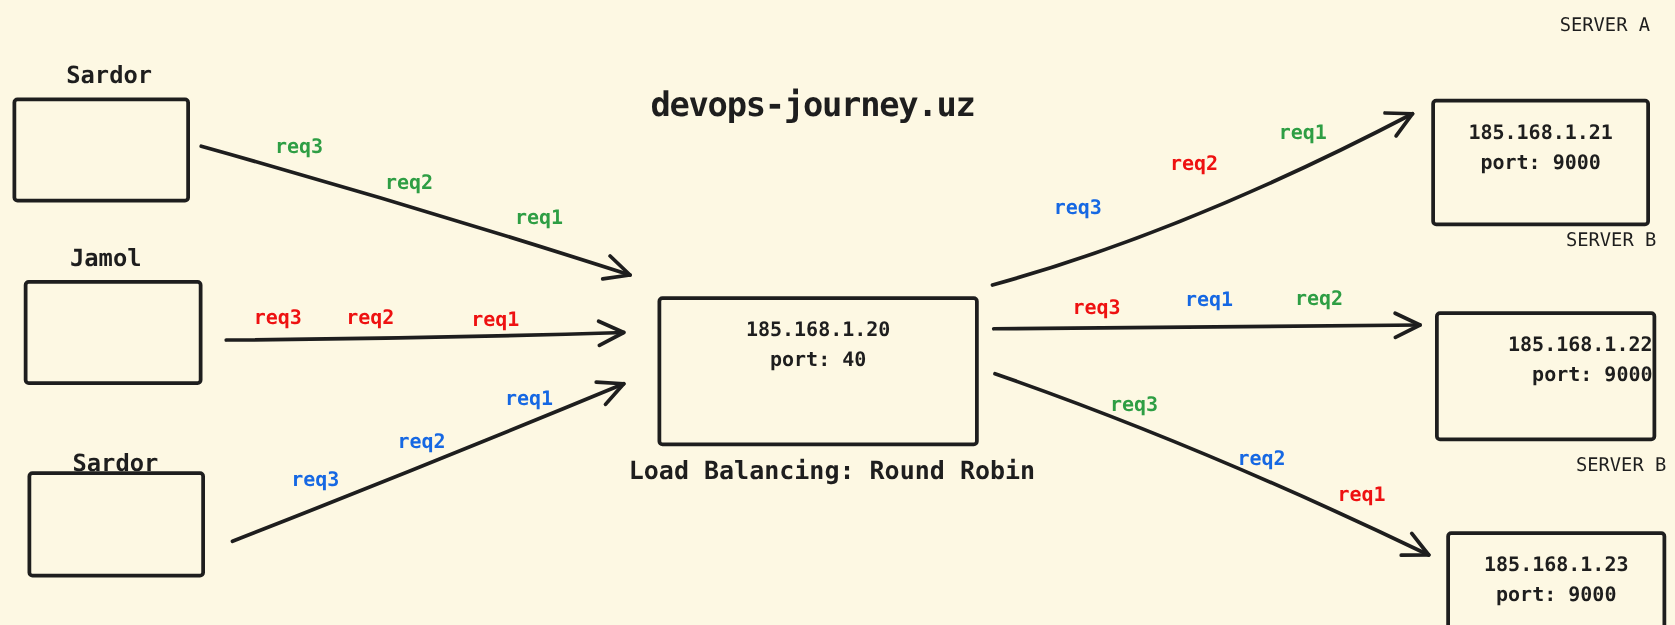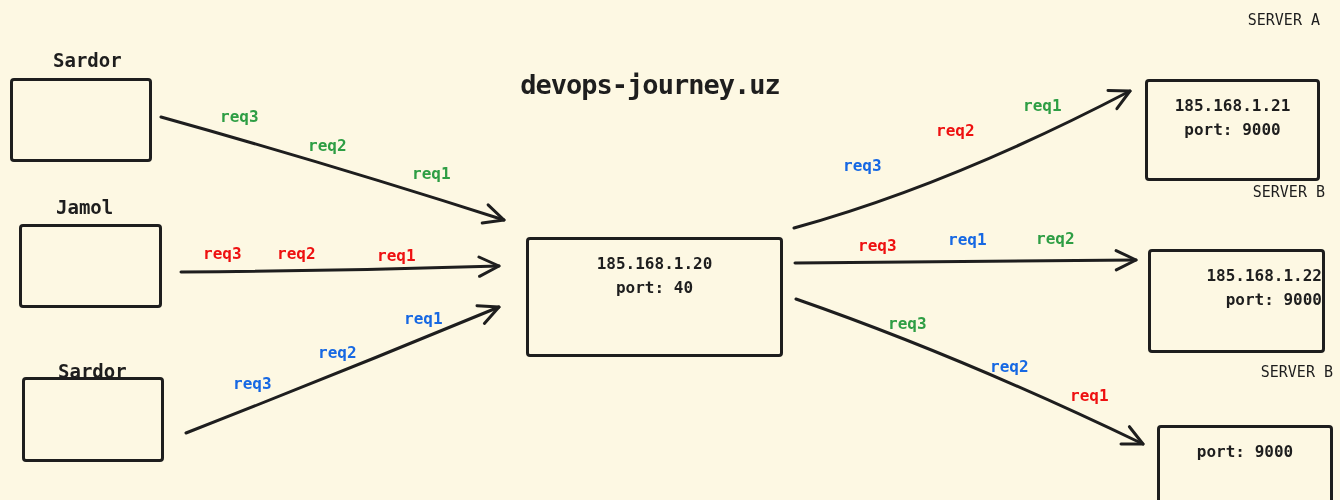--- a/index.html
+++ b/index.html
@@ -94,20 +94,21 @@
       <path d="M 795 263 Q 965 262 1136 260"></path>
       <path d="M 1116.3 269.9 L 1136 260 L 1116.1 250.6"></path>
     </g>
     <g>
       <path d="M 796 299 Q 960 356 1143 444"></path>
       <path d="M 1121 444.1 L 1143 444 L 1129.4 426.7"></path>
     </g>
   </svg>
 
   <div class="title">devops-journey.uz</div>
+  <div class="subtitle">Load Balancing: Round Robin</div>
 
   <div class="node-label" style="left:53px; top:49px;">Sardor</div>
   <div class="box" style="left: 10px; top: 78px; width: 142px; height: 84px; border-color: rgb(30, 30, 30);"></div>
 
   <div class="node-label" style="left:56px; top:196px;">Jamol</div>
   <div class="box" style="left: 19px; top: 224px; width: 143px; height: 84px; border-color: rgb(30, 30, 30);"></div>
 
   <div class="node-label" style="left:58px; top:360px;">Sardor</div>
   <div class="box" style="left: 22px; top: 377px; width: 142px; height: 85px; border-color: rgb(30, 30, 30);"></div>
 
@@ -123,20 +124,21 @@
   </div>
 
   <div class="server-label" style="left:1148px; top:183px; width:177px;">SERVER B</div>
   <div class="box box-text" style="left: 1148px; top: 211px; width: 177px; height: 104px; border-color: rgb(30, 30, 30); text-align: right;">
     <div>185.168.1.22</div>
     <div>port: 9000</div>
   </div>
 
   <div class="server-label" style="left:1157px; top:363px; width:176px;">SERVER B</div>
   <div class="box box-text" style="left: 1157px; top: 387px; width: 176px; height: 103px; border-color: rgb(30, 30, 30);">
+    <div>185.168.1.23</div>
     <div>port: 9000</div>
   </div>
 
   <div id="labels-layer">
       <span class="req" style="left: 220px; top: 107px; color: rgb(46, 158, 68);">req3</span>
       <span class="req" style="left: 308px; top: 136px; color: rgb(46, 158, 68);">req2</span>
       <span class="req" style="left: 412px; top: 164px; color: rgb(46, 158, 68);">req1</span>
       <span class="req" style="left: 203px; top: 244px; color: rgb(238, 17, 17);">req3</span>
       <span class="req" style="left: 277px; top: 244px; color: rgb(238, 17, 17);">req2</span>
       <span class="req" style="left: 377px; top: 246px; color: rgb(238, 17, 17);">req1</span>

